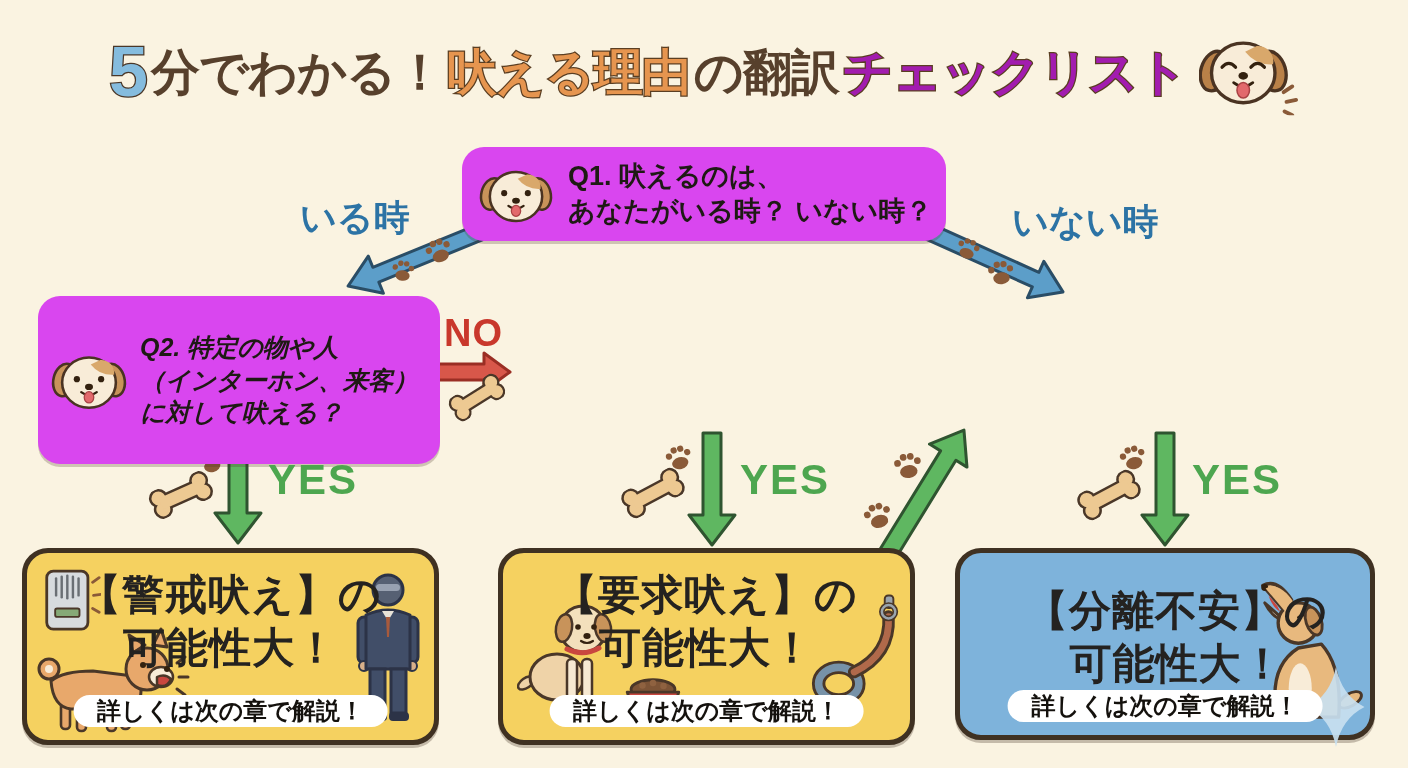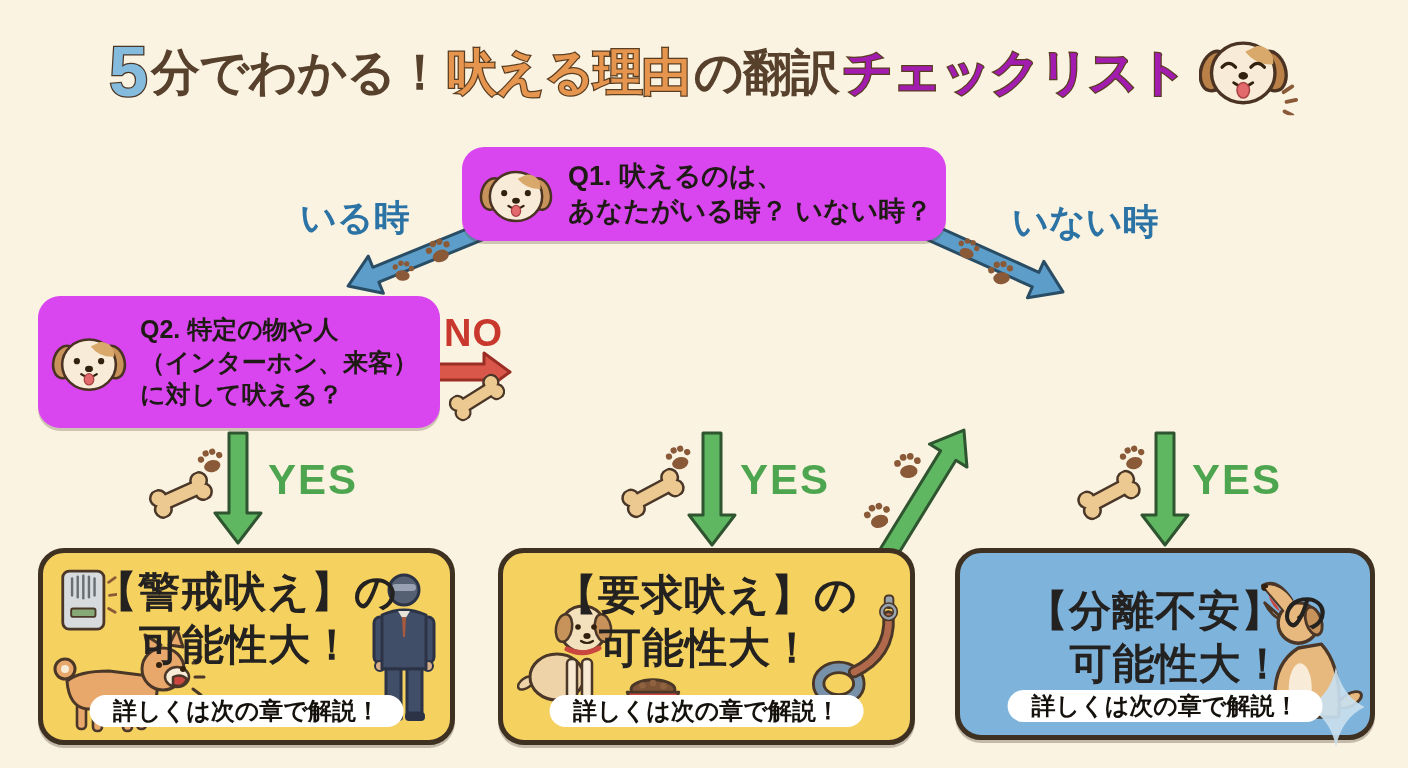--- a/index.html
+++ b/index.html
@@ -26,37 +26,37 @@
   
   .qbox{
     background:#d946ef;border:5px solid #46352​4;border-color:#463524;border-radius:22px;
     display:flex;align-items:center;box-sizing:border-box;
     box-shadow:0 3px 0 rgba(74,55,40,.25);
   }
   .qbox .qicon{flex:0 0 auto;}
   .qtxt{font-weight:bold;color:#1E1A14;line-height:1.3;}
   #q1{left:462px;top:147px;width:484px;height:94px;padding-left:16px;}
   #q1 .qtxt{font-size:27px;margin-left:14px;}
-  #q2{left:38px;top:296px;width:402px;height:132px;padding-left:12px;}
+  #q2{left:38px;top:296px;width:402px;height:168px;padding-left:12px;font-style:italic;}
   #q3{left:502px;top:296px;width:413px;height:132px;padding-left:12px;}
   #q4{left:955px;top:292px;width:420px;height:136px;padding-left:8px;}
   #q2 .qtxt,#q3 .qtxt,#q4 .qtxt{font-size:25px;margin-left:12px;}
   #q4 .qtxt{text-align:center;margin-left:4px;}
   
   .branch-label{font-weight:bold;font-size:36px;color:#2C73A5;}
   .no-label{font-weight:bold;font-size:38px;color:#C9382C;letter-spacing:1px;}
   .yes-label{font-weight:bold;font-size:42px;color:#4DA64F;letter-spacing:2px;}
   
   .rbox{
     border:5px solid #3F3122;border-radius:26px;box-sizing:border-box;
     position:absolute;box-shadow:0 3px 0 rgba(74,55,40,.3);
   }
   .rbox.yellow{background:#F5D160;}
   .rbox.blue{background:#7EB3DB;}
-  #r1{left:38px;top:548px;width:417px;height:197px;font-family:Liberation Mono, monospace;}
+  #r1{left:22px;top:548px;width:417px;height:197px;}
   #r2{left:498px;top:548px;width:417px;height:197px;}
   #r3{left:955px;top:548px;width:420px;height:192px;}
   .r-title{
     position:absolute;top:16px;left:0;width:100%;text-align:center;
     font-weight:bold;font-size:42px;color:#242220;line-height:1.25;letter-spacing:1px;
   }
   #r3 .r-title{top:32px;padding-left:12px;}
   .r-note{
     position:absolute;bottom:13px;left:50%;transform:translateX(-50%);
     background:#FFFFFF;border-radius:999px;padding:0 24px;white-space:nowrap;

